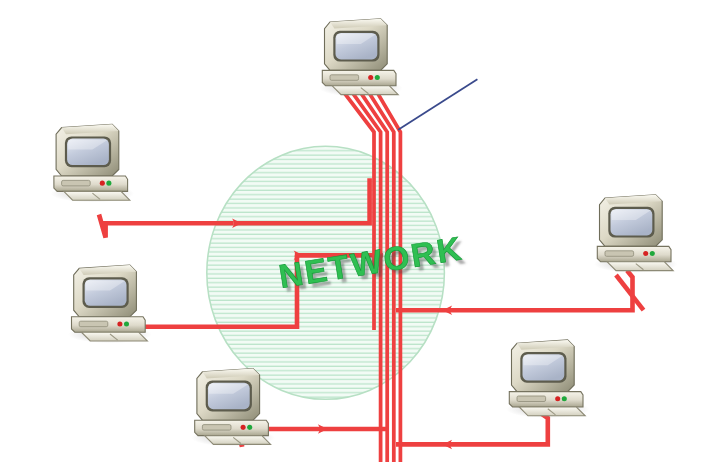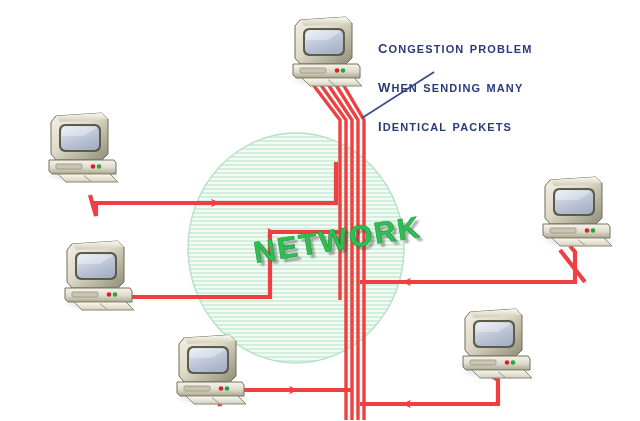--- a/index.html
+++ b/index.html
@@ -152,19 +152,14 @@
     </g>
     <g>
       <use href="#pcIcon" x="458" y="306"></use>
     </g>
 
     <line x1="434" y1="72" x2="362" y2="118" stroke="#3a4a8c" stroke-width="1.6"></line>
   </svg>
 
   <div class="netword">NETWORK</div>
 
-  <div class="annot">
-    <span class="ln">Congestion problem</span>
-    <span class="ln">When sending many</span>
-    <span class="ln">identical packets</span>
-  </div>
 
 </div>
 
 </body></html>

